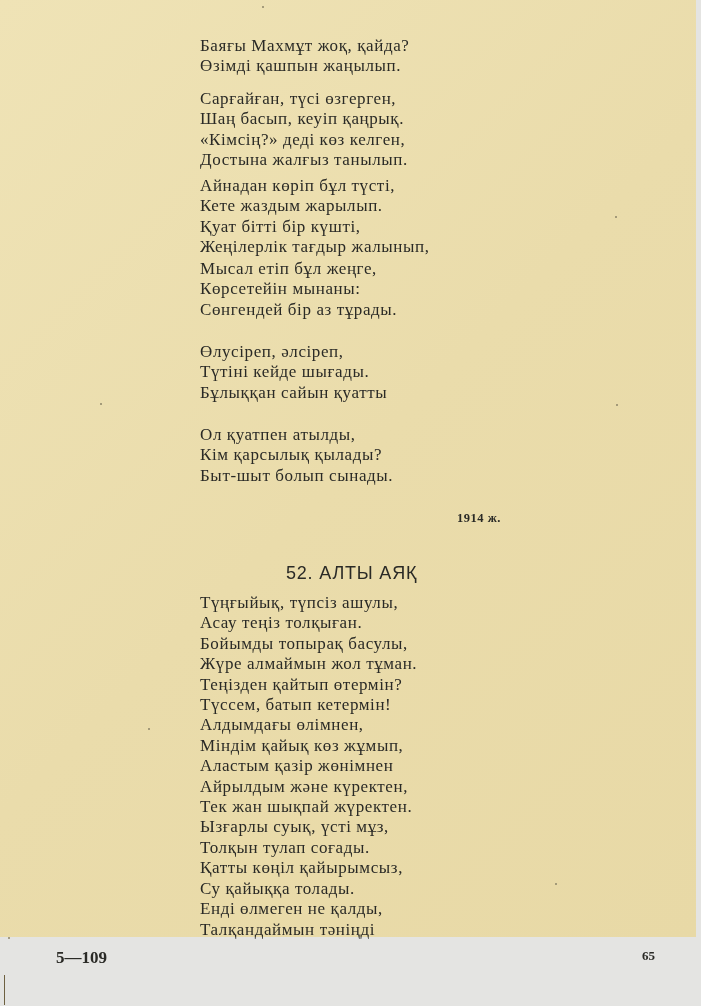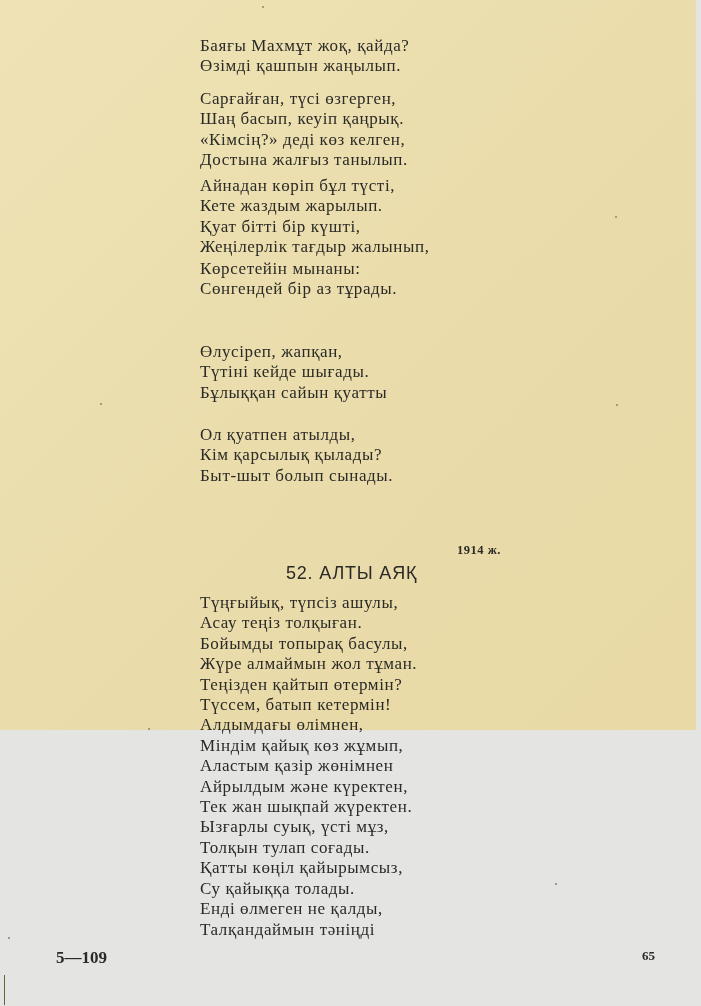--- a/index.html
+++ b/index.html
@@ -3,33 +3,33 @@
 <meta charset="utf-8">
 <style>
   html, body { margin: 0; padding: 0; }
   body {
     width: 701px; height: 1006px; overflow: hidden;
     background: #e4e4e2;
     font-family: "Liberation Serif", "DejaVu Serif", serif;
   }
   .page {
     position: absolute; left: 0; top: 0;
-    width: 696px; height: 730px;
+    width: 696px; height: 937px;
     background: #ede0b0;
     background: linear-gradient(135deg, #efe3b6 0%, #eadcab 50%, #e8d9a6 100%);
     color: #2a2a26;
   }
   .stanza { position: absolute; left: 200px; }
   .line {
     display: block; font-size: 17px; line-height: 20.4px;
     letter-spacing: 0.6px; white-space: nowrap;
   }
   .date {
     position: absolute; left: 457px; top: 511px;
-    font-size: 12.5px; font-weight: bold; letter-spacing: 0.5px; margin-top: 32px;
+    font-size: 12.5px; font-weight: bold; letter-spacing: 0.5px;
   }
   .title {
     position: absolute; left: 286px; top: 563px;
     font-family: "Liberation Sans", "DejaVu Sans", sans-serif;
     font-size: 18px; letter-spacing: 0.8px; text-align: center;
   }
   .sig {
     position: absolute; left: 56px; top: 948px;
     font-size: 17px; font-weight: bold;
   }
@@ -58,26 +58,27 @@
   </div>
 
   <div class="stanza" style="top:176px">
     <span class="line">Айнадан көріп бұл түсті,</span>
     <span class="line">Кете жаздым жарылып.</span>
     <span class="line">Қуат бітті бір күшті,</span>
     <span class="line">Жеңілерлік тағдыр жалынып,</span>
   </div>
 
   <div class="stanza" style="top:259px">
+    <span class="line">Мысал етіп бұл жеңге,</span>
     <span class="line">Көрсетейін мынаны:</span>
     <span class="line">Сөнгендей бір аз тұрады.</span>
   </div>
 
   <div class="stanza" style="top:342px">
-    <span class="line">Өлусіреп, жапқан,</span>
+    <span class="line">Өлусіреп, әлсіреп,</span>
     <span class="line">Түтіні кейде шығады.</span>
     <span class="line">Бұлыққан сайын қуатты</span>
   </div>
 
   <div class="stanza" style="top:425px">
     <span class="line">Ол қуатпен атылды,</span>
     <span class="line">Кім қарсылық қылады?</span>
     <span class="line">Быт-шыт болып сынады.</span>
   </div>
 

